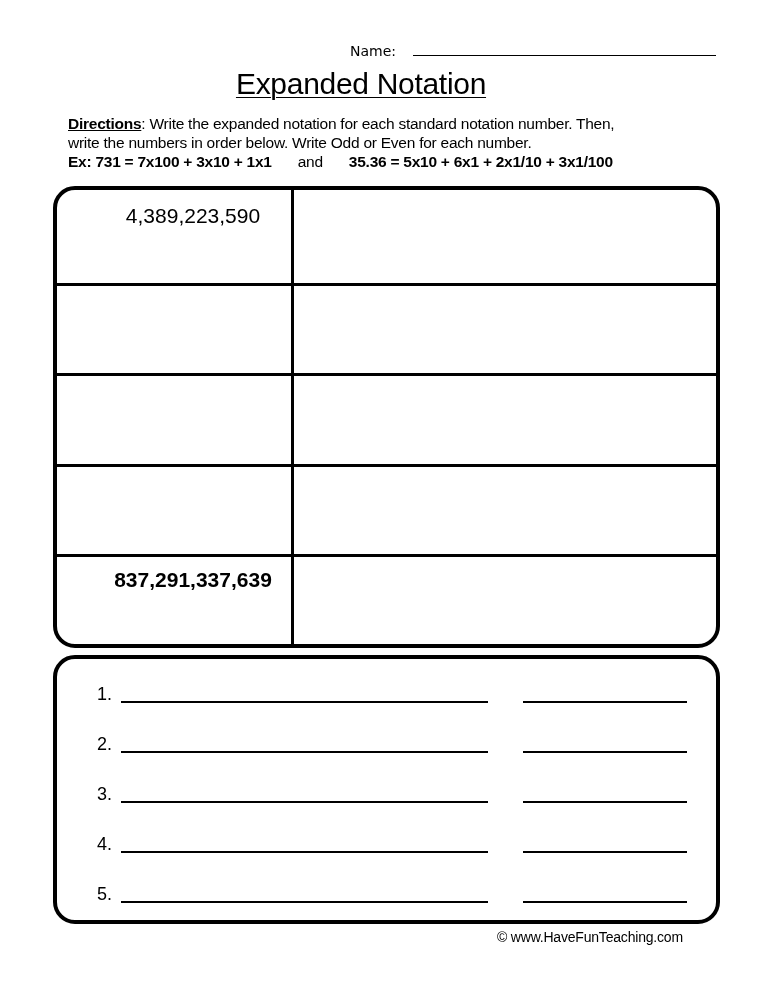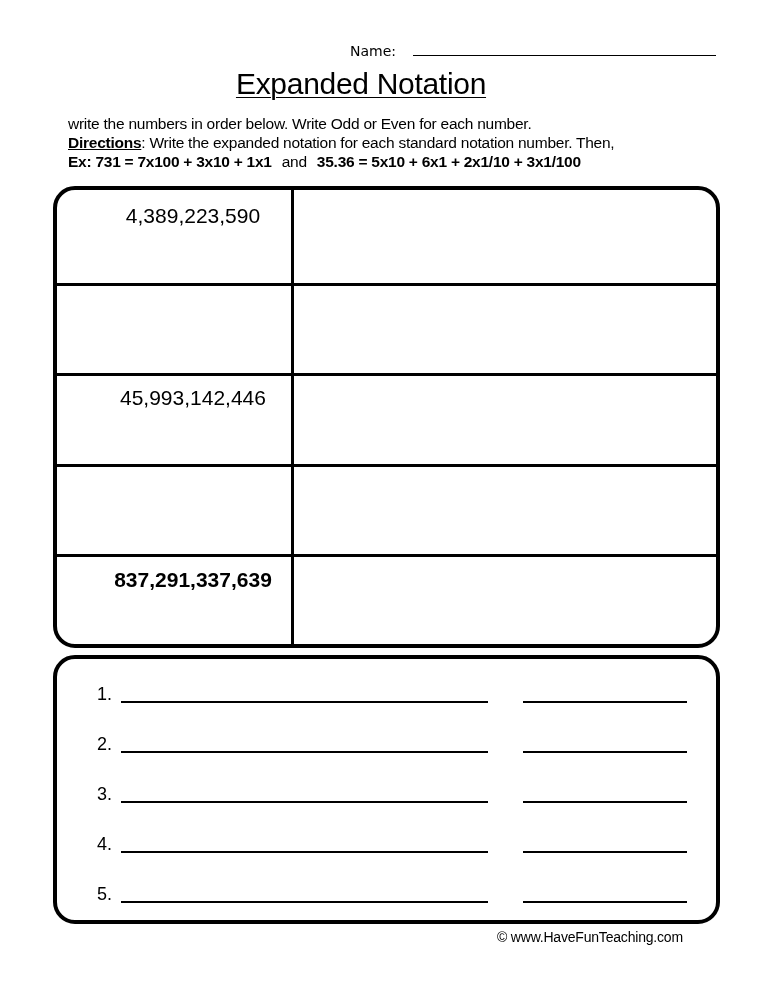--- a/index.html
+++ b/index.html
@@ -8,21 +8,21 @@
   .abs { position: absolute; gap: 12px; }
 
   .name-row { left: 350px; top: 43px; font-family: "DejaVu Sans", sans-serif; font-size: 14px; display: flex; align-items: flex-end; }
   .name-line { display: inline-block; width: 303px; height: 0; border-bottom: 1px solid #000; margin-left: 5px; margin-bottom: 3px; }
 
   .title { left: 0; width: 722px; top: 67px; text-align: center; font-size: 30px; text-decoration: underline; text-underline-offset: 3px; text-decoration-thickness: 1px; letter-spacing: -0.3px; }
 
   .directions { left: 68px; top: 114px; width: 680px; font-size: 15.5px; line-height: 19px; letter-spacing: -0.25px; }
   .dir-label { font-weight: bold; text-decoration: underline; }
   .example { font-weight: bold; }
-  .example .and { font-weight: normal; margin: 0 10px; }
+  .example .and { font-weight: normal; margin: 0 26px; }
 
   .table-box { left: 53px; top: 186px; width: 659px; height: 454px; border: 4px solid #000; border-radius: 22px; box-sizing: content-box; }
   .vdivider { position: absolute; left: 234px; top: 0; width: 3px; height: 100%; background: #000; }
   .row { position: absolute; left: 0; width: 100%; height: 3px; background: #000; }
   .num { position: absolute; left: 0; width: 272px; text-align: center; font-size: 21px; }
   .answer-cell { position: absolute; left: 237px; right: 0; }
 
   .answer-box { left: 53px; top: 655px; width: 659px; height: 261px; border: 4px solid #000; border-radius: 22px; box-sizing: content-box; }
   .ans-row { position: absolute; left: 0; width: 100%; height: 30px; }
   .ans-label { position: absolute; left: 40px; top: 0; font-size: 18px; }
@@ -35,40 +35,39 @@
 <body>
 
 <div class="abs name-row">
   <span>Name:</span>
   <span class="name-line"></span>
 </div>
 
 <div class="abs title">Expanded Notation</div>
 
 <div class="abs directions">
-  <div>write the numbers in order below.  Write Odd or Even for each number.</div>
   <div>
     <span class="dir-label">Directions</span><span>: Write the expanded notation for each standard notation number.  Then,</span>
   </div>
+  <div>write the numbers in order below.  Write Odd or Even for each number.</div>
   <div class="example">
     <span>Ex: 731 = 7x100 + 3x10 + 1x1</span><span class="and">and</span><span>35.36 = 5x10 + 6x1 + 2x1/10 + 3x1/100</span>
   </div>
 </div>
 
 <div class="abs table-box">
   <div class="vdivider"></div>
 
   <div class="num" style="top:14px;">4,389,223,590</div>
   <div class="answer-cell" style="top:0;height:93px;"></div>
   <div class="row" style="top:93px;"></div>
 
   <div class="answer-cell" style="top:96px;height:87px;"></div>
   <div class="row" style="top:183px;"></div>
 
-  <div class="num" style="top:196px;">45,993,142,446</div>
   <div class="answer-cell" style="top:186px;height:88px;"></div>
   <div class="row" style="top:274px;"></div>
 
   <div class="answer-cell" style="top:277px;height:87px;"></div>
   <div class="row" style="top:364px;"></div>
 
   <div class="num" style="top:378px;font-weight:bold;">837,291,337,639</div>
   <div class="answer-cell" style="top:367px;height:87px;"></div>
 </div>
 

